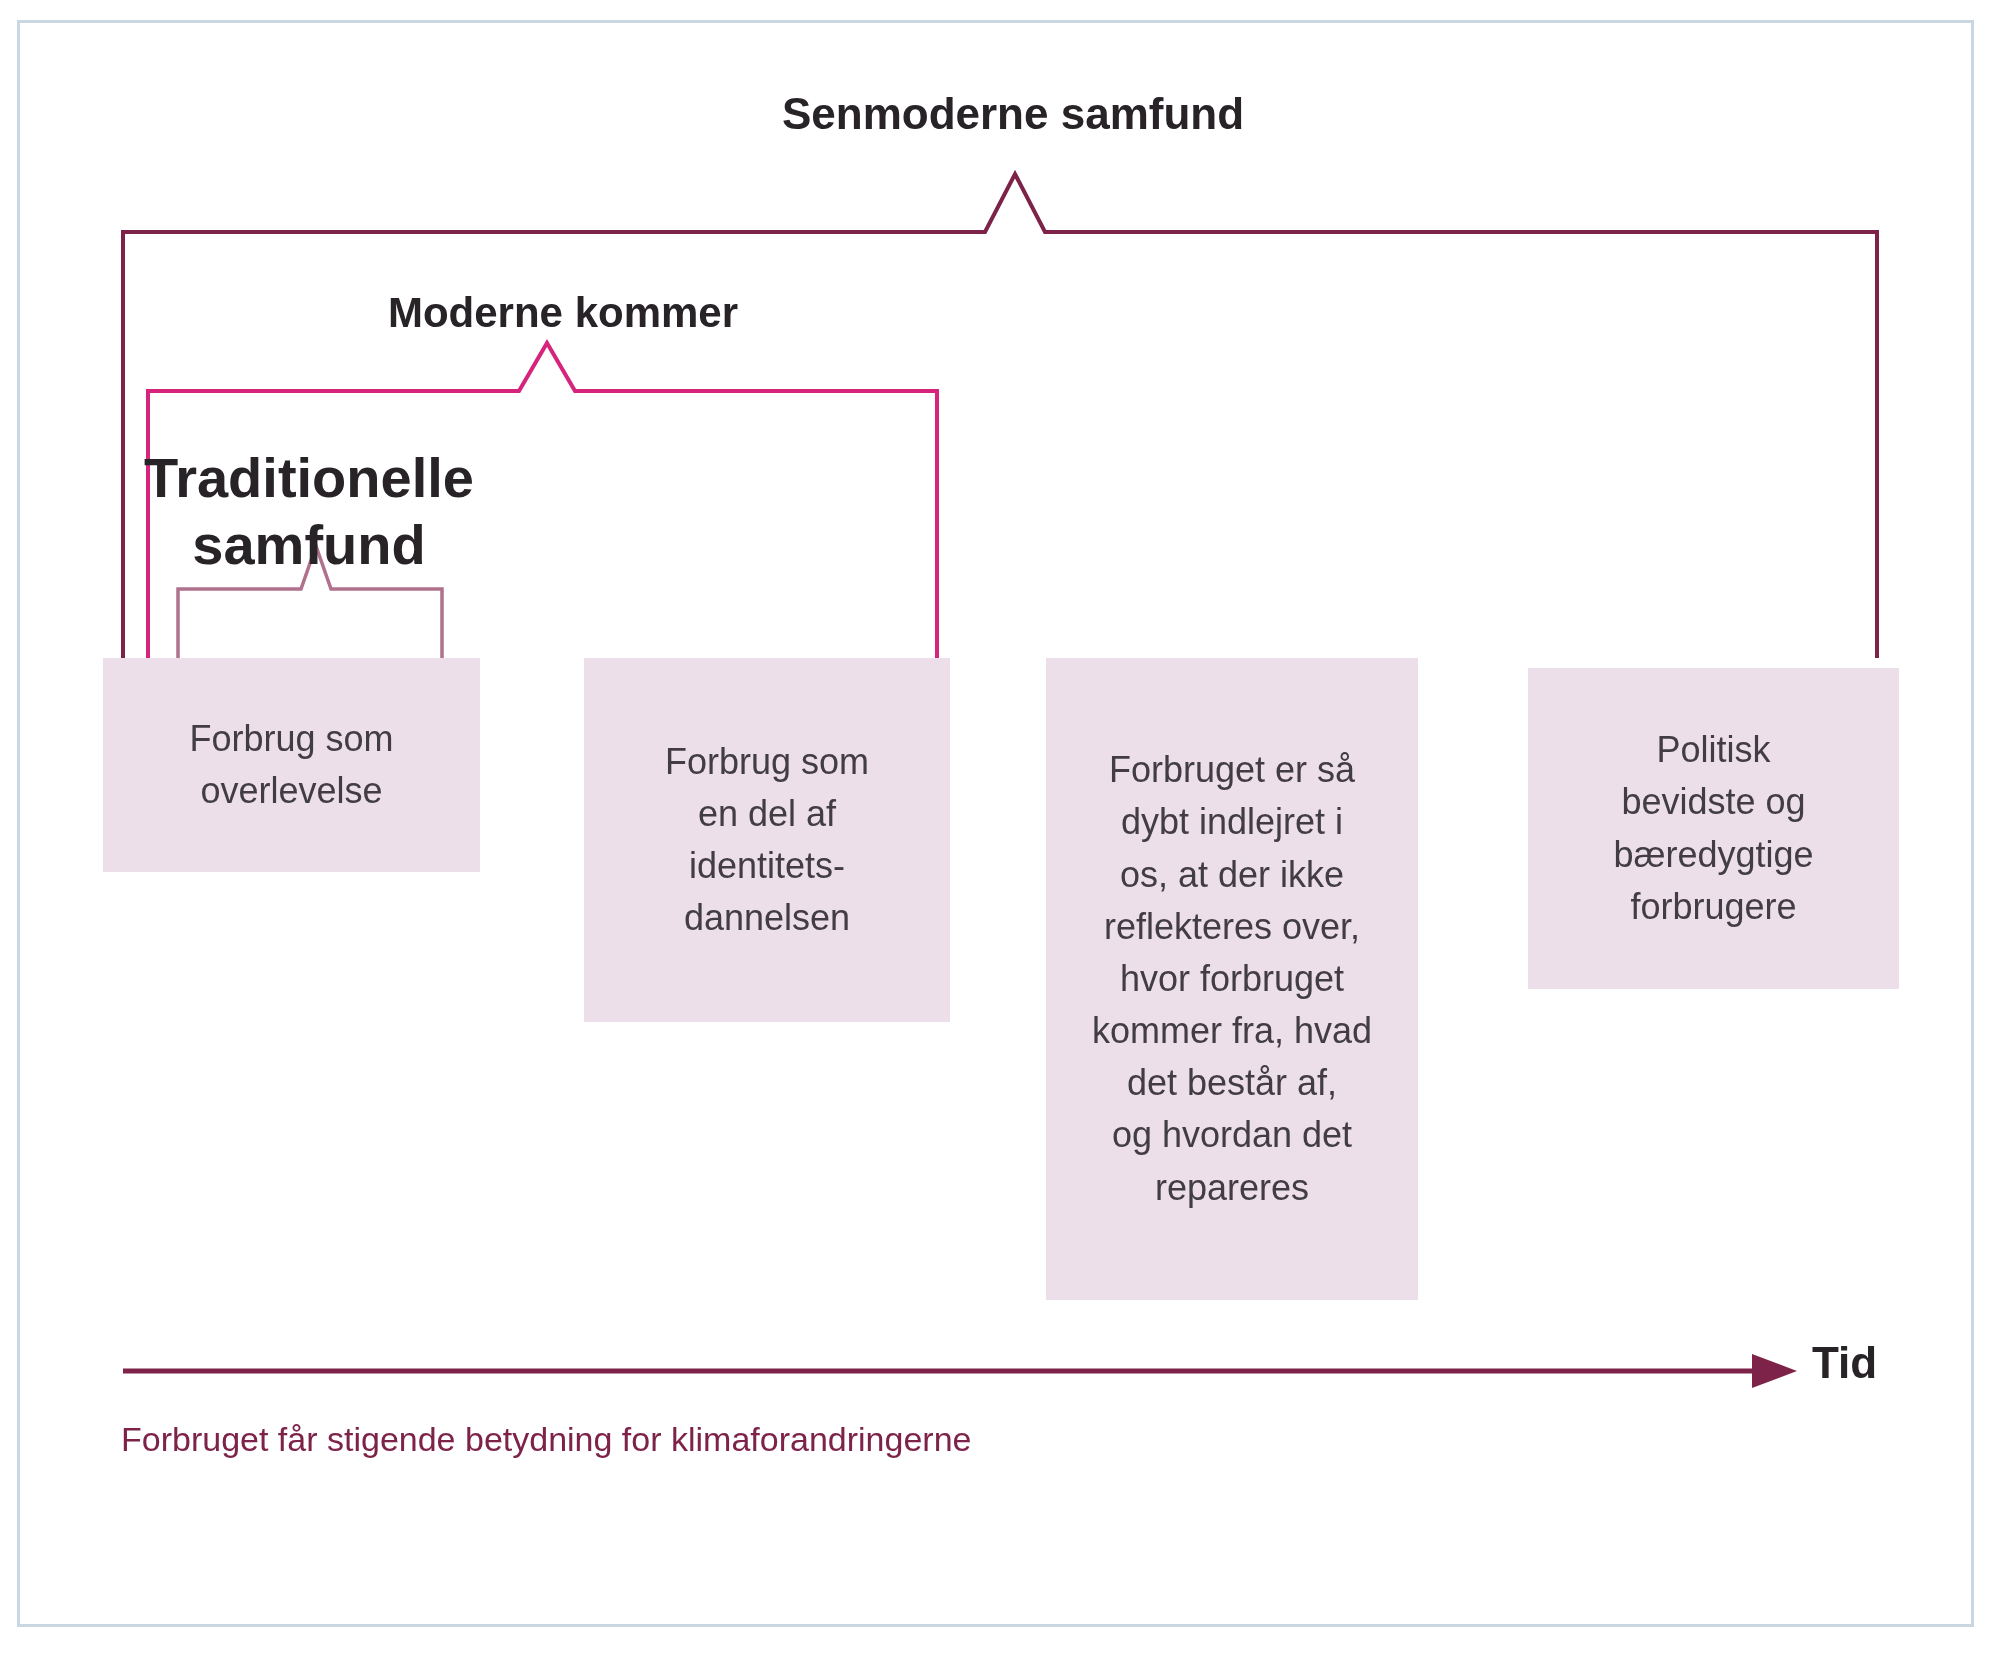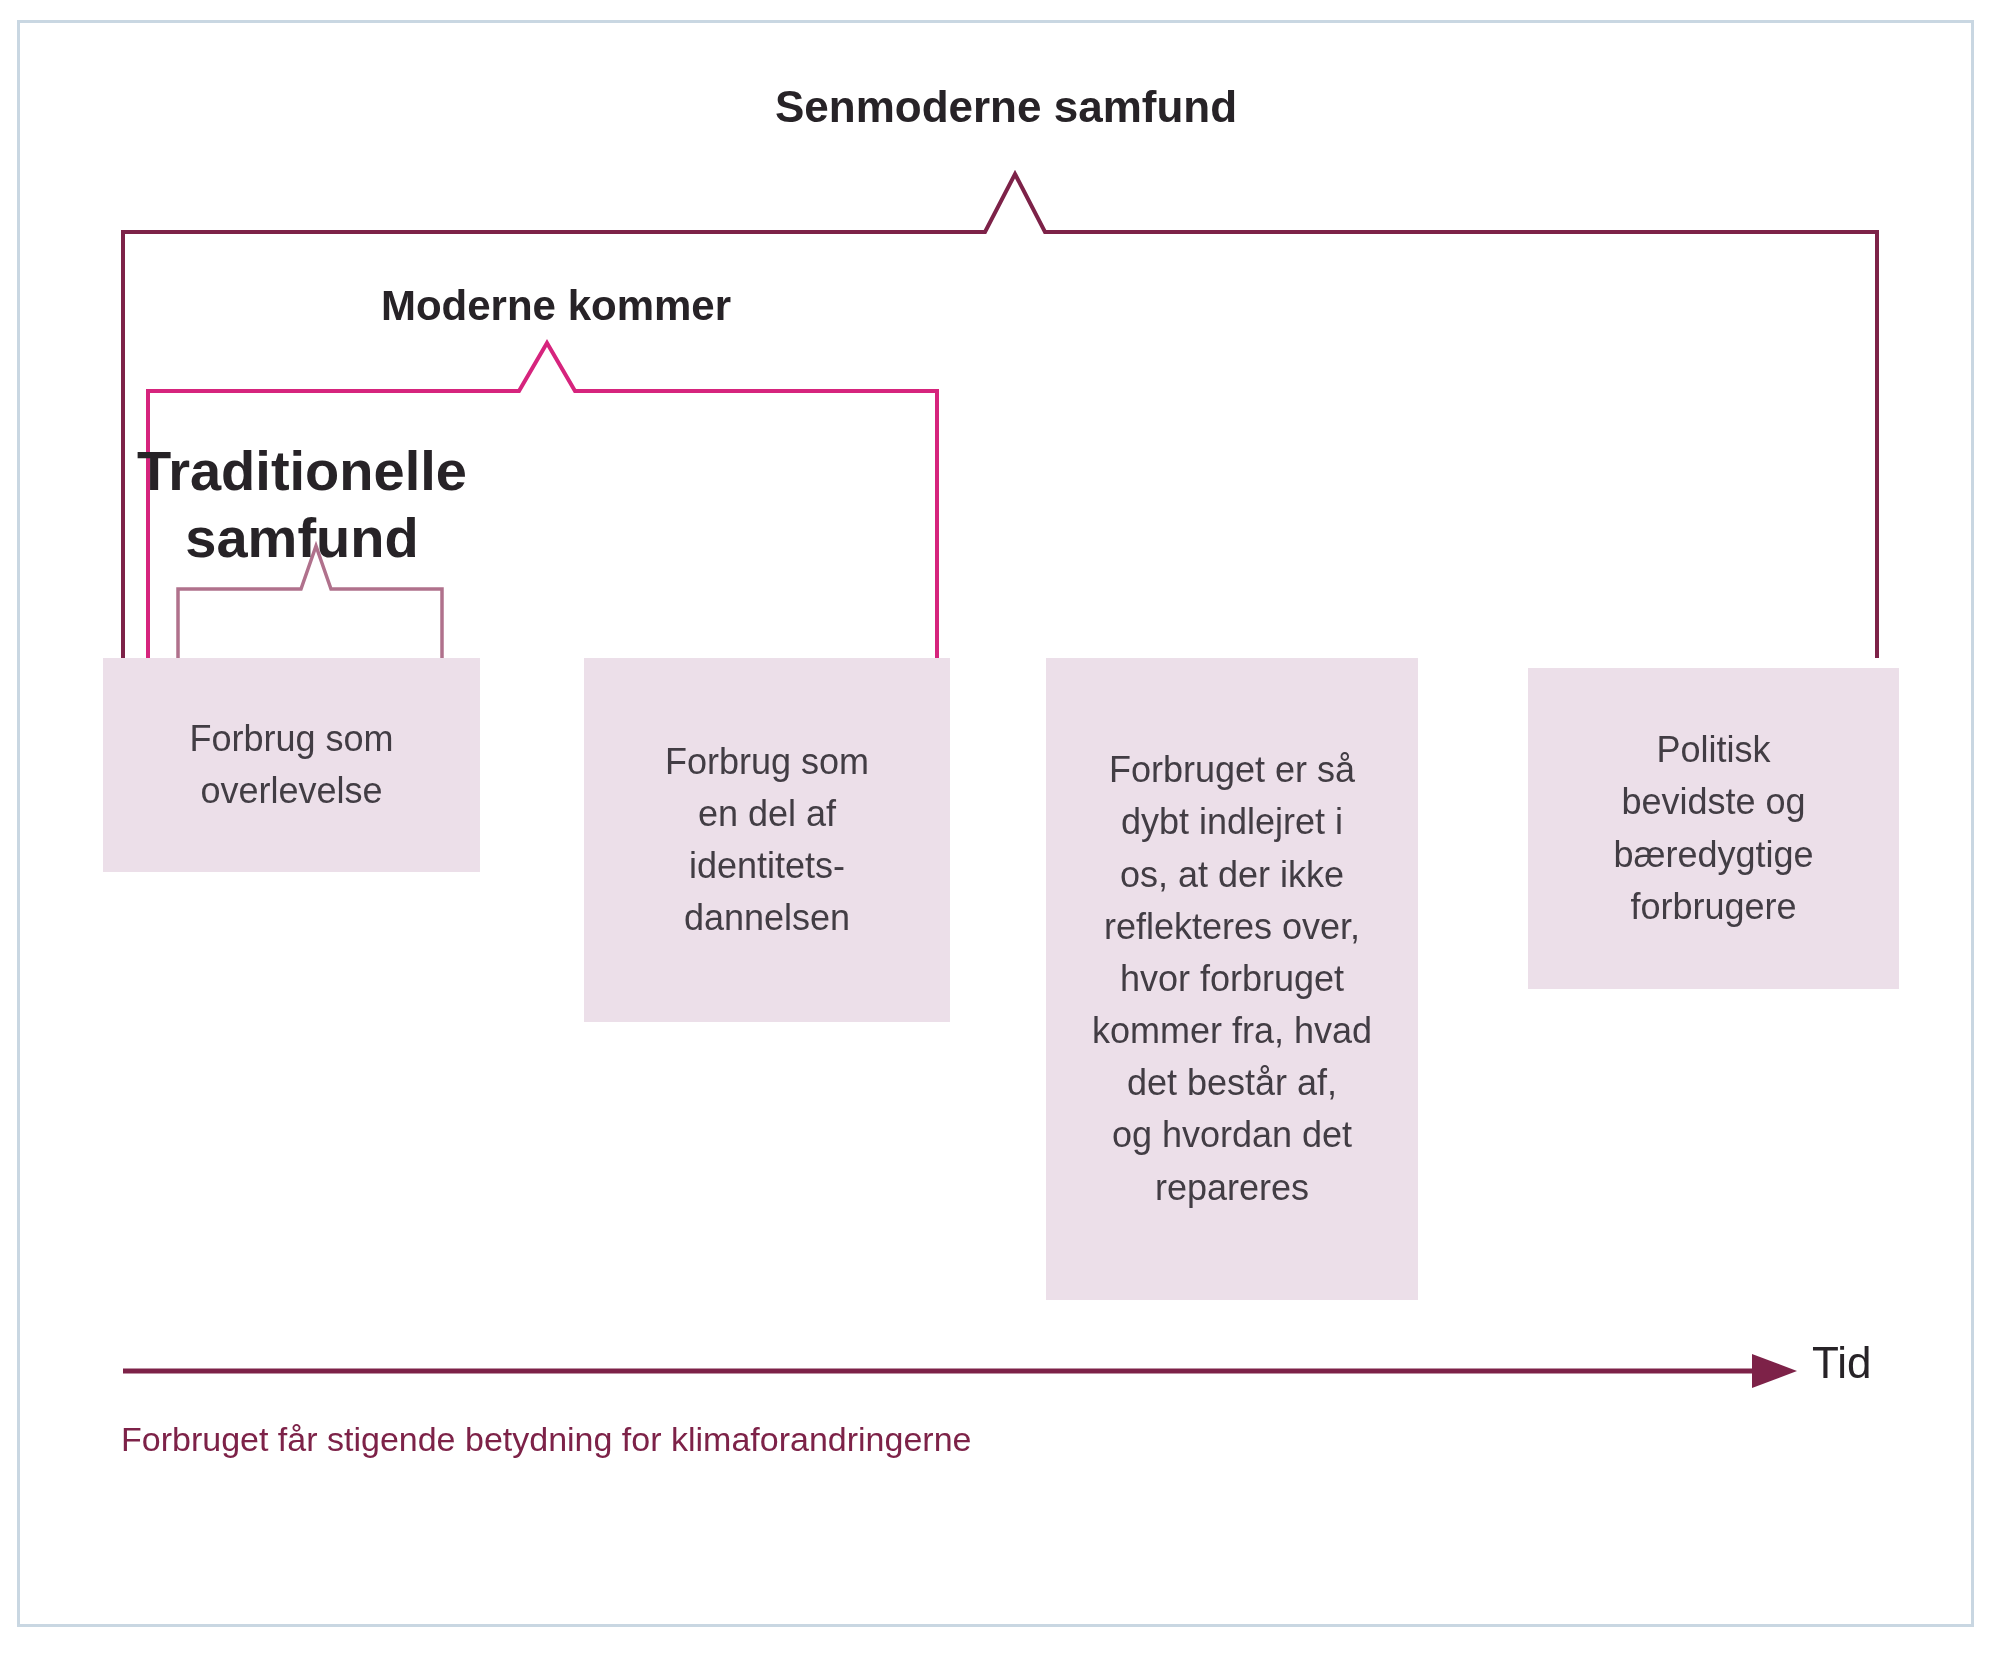--- a/index.html
+++ b/index.html
@@ -35,21 +35,21 @@
   }
   svg.lines path { fill: none; }
   .sen  { stroke: var(--senmoderne_bracket, #7d2248); stroke-width: 4; }
   .mod  { stroke: var(--moderne_bracket, #d6247d);   stroke-width: 4; }
   .trad { stroke: var(--traditionelle_bracket, #b0718c); stroke-width: 3.5; }
   .axis-line { stroke: var(--arrow, #7d2248); stroke-width: 5; }
   .axis-head { fill: var(--arrow, #7d2248); }
 
   .h {
     position: absolute;
-    margin: 9px;
+    margin: 16px;
     text-align: center;
     color: var(--heading_text, #272327);
     font-weight: bold;
     white-space: pre-line;
     letter-spacing: 0px;
   }
   .sen-h  { left: 697px; top: 74px;  width: 600px; font-size: 44px; line-height: 1.1; }
   .mod-h  { left: 297px; top: 274px; width: 500px; font-size: 42px; line-height: 1.1; }
   .trad-h { left: 118px; top: 428px; width: 350px; font-size: 56px; line-height: 1.2; }
 
@@ -71,21 +71,21 @@
   .box1 { left: 103px;  top: 658px; width: 377px; height: 214px; }
   .box2 { left: 584px;  top: 658px; width: 366px; height: 364px; }
   .box3 { left: 1046px; top: 658px; width: 372px; height: 642px; text-align: center; }
   .box4 { left: 1528px; top: 668px; width: 371px; height: 321px; }
 
   .tid {
     position: absolute;
     left: 1812px;
     top: 1338px;
     font-size: 44px;
-    font-weight: normal;
+    font-weight: bold;
     color: var(--heading_text, #272327);
   }
   .caption {
     position: absolute;
     margin: 0;
     left: 121px;
     top: 1420px;
     font-size: 34px;
     color: var(--caption_text, #7d2248);
   }

